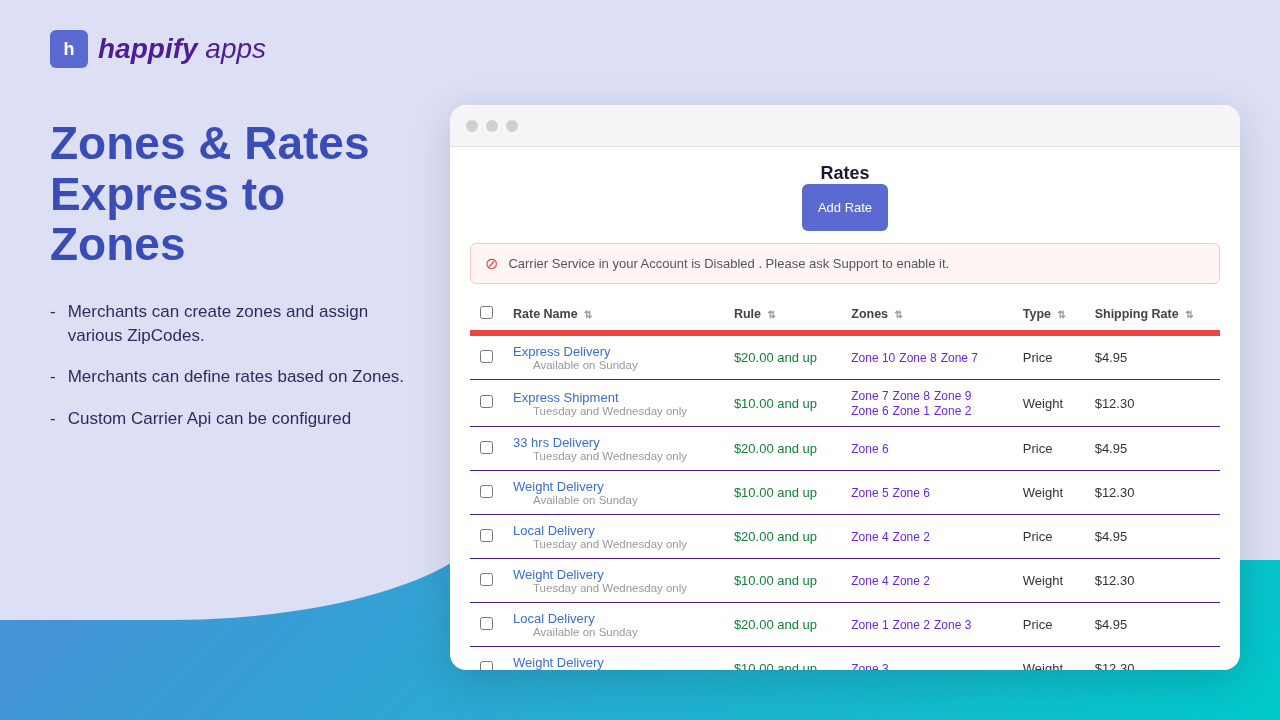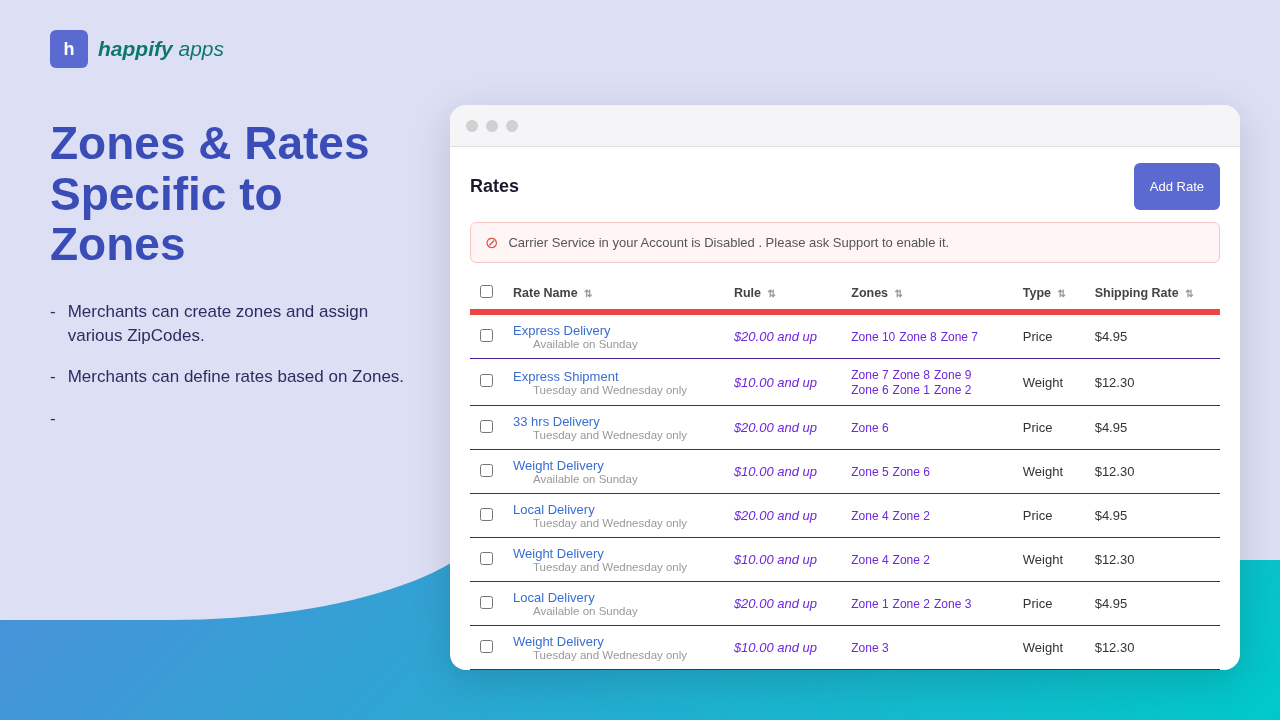--- a/index.html
+++ b/index.html
@@ -60,22 +60,22 @@
       background: #5b6ad0;
       border-radius: 6px;
       display: flex;
       align-items: center;
       justify-content: center;
       color: white;
       font-weight: bold;
       font-size: 18px;
     }
     .logo-text {
-      font-size: 21px;
-      color: #0f766e;
+      font-size: 28px;
+      color: #4c1d95;
     }
     .logo-text strong {
       font-style: italic;
       font-weight: 700;
     }
     .logo-text span {
       font-style: italic;
       font-weight: 400;
     }
 
@@ -143,20 +143,21 @@
       overflow-y: auto;
       height: calc(100% - 42px);
     }
 
     
     .rates-header {
       display: flex;
       align-items: center;
       justify-content: space-between;
       margin-bottom: 12px;
+      flex-direction: column;
     }
     .rates-title {
       font-size: 18px;
       font-weight: 600;
       color: #1a1a2e;
     }
     .add-rate-btn {
       background: #5b6ad0;
       color: white;
       border: none;
@@ -237,22 +238,21 @@
     .cb-col {
       width: 30px;
     }
     input[type="checkbox"] {
       cursor: pointer;
     }
     .type-col, .rate-col {
       color: #333;
     }
     .rule-col {
-      color: #6d28d9;
-      font-style: italic;
+      color: #15803d;
     }
     .shipping-rate-col {
       color: #333;
       font-weight: 500;
     }
   </style>
 </head>
 <body>
 
 <div class="bg-bottom"></div>
@@ -262,35 +262,36 @@
 
   <div class="logo">
     <div class="logo-icon">h</div>
     <div class="logo-text">
       <strong>happify</strong><span> apps</span>
     </div>
   </div>
 
   <div class="main-heading">
     <div>Zones &amp; Rates</div>
-    <div>Specific to</div>
+    <div>Express to</div>
     <div>Zones</div>
   </div>
 
   <ul class="bullet-list">
     <li>
       <span class="bullet-dash">-</span>
       <span>Merchants can create zones and assign various ZipCodes.</span>
     </li>
     <li>
       <span class="bullet-dash">-</span>
       <span>Merchants can define rates based on Zones.</span>
     </li>
     <li>
       <span class="bullet-dash">-</span>
+      <span>Custom Carrier Api can be configured</span>
     </li>
   </ul>
 </div>
 
 <div class="browser-window">
 
   <div class="browser-bar">
     <div class="browser-dot"></div>
     <div class="browser-dot"></div>
     <div class="browser-dot"></div>

